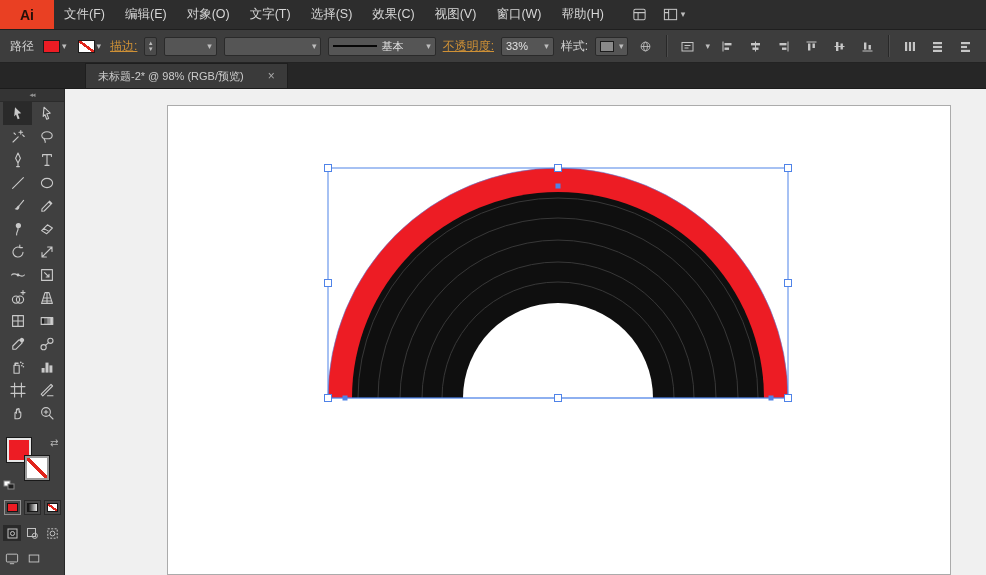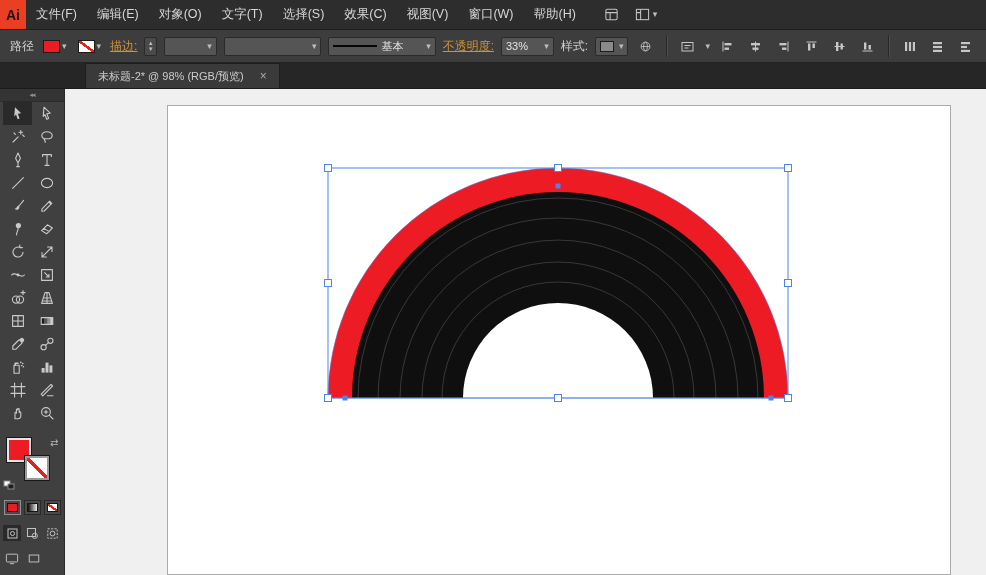--- a/index.html
+++ b/index.html
@@ -9,21 +9,21 @@
     background:#3f3f3f;
     font-family:"Liberation Sans","DejaVu Sans",sans-serif;
   }
   .app { width:986px; height:575px; display:flex; flex-direction:column; }
 
   
   .menubar {
     flex:0 0 30px; height:30px; background:#2d2d2d; border-bottom:1px solid #1f1f1f;
     display:flex; align-items:stretch; color:#d6d6d6; font-size:12.5px;
   }
-  .ai-logo { width:26px; display:flex; align-items:center; justify-content:center;
+  .ai-logo { width:54px; display:flex; align-items:center; justify-content:center;
     background:#e94023; color:#26100a; font-weight:bold; font-size:14px; }
   .menu-item { display:flex; align-items:center; padding:0 10px; cursor:default; white-space:nowrap; }
   .mb-icons { display:flex; align-items:center; margin-left:18px; gap:16px; }
   .mb-icon { display:flex; align-items:center; gap:3px; color:#c4c4c4; }
   .mb-icon svg { width:15px; height:15px; stroke:currentColor; fill:none; stroke-width:1.1; }
 
   
   .controlbar {
     flex:0 0 33px; height:33px; background:#3d3d3d; border-bottom:1px solid #232323;
     display:flex; align-items:center; padding:0 10px; gap:7px;
@@ -88,21 +88,21 @@
   .drawmodes svg { width:13px; height:13px; stroke:currentColor; fill:none; stroke-width:1; }
   .dm.active { background:#2a2a2a; }
 
   .screenmode { margin-top:10px; width:100%; padding-left:5px; display:flex; gap:8px; color:#c2c2c2; }
   .screenmode svg { width:14px; height:13px; stroke:currentColor; fill:none; stroke-width:1.1; }
 
   
   .rightcol { flex:1; min-width:0; display:flex; flex-direction:column; }
   .tabbar { flex:0 0 26px; background:#262626; border-bottom:1px solid #1b1b1b;
     display:flex; align-items:flex-end; padding-left:20px; }
-  .doc-tab { height:25px; display:flex; align-items:center; gap:16px; padding:0 12px;
+  .doc-tab { height:25px; display:flex; align-items:center; gap:24px; padding:0 12px;
     background:#3a3a3a; border:1px solid #1e1e1e; border-bottom:none; color:#cccccc; font-size:11px; }
   .tab-close { color:#aaaaaa; font-size:12px; cursor:pointer; }
 
   .canvas { flex:1; position:relative; background:#f0f0f0; overflow:hidden; }
   .artboard { position:absolute; left:102px; top:16px; width:784px; height:470px;
     background:#ffffff; border:1px solid #ababab; }
   #canvas-svg { position:absolute; left:0; top:0; }
 </style>
 </head>
 <body>

